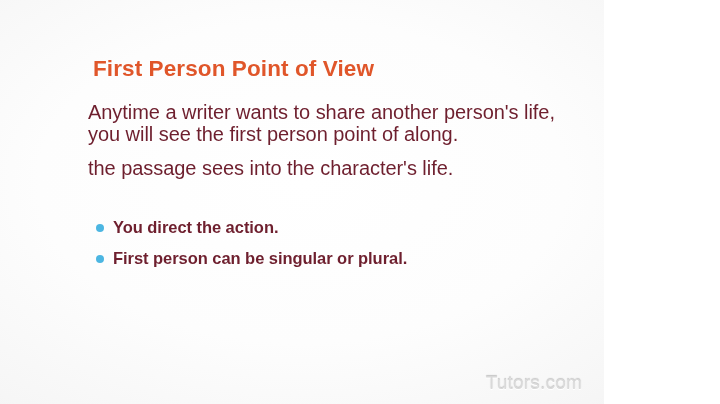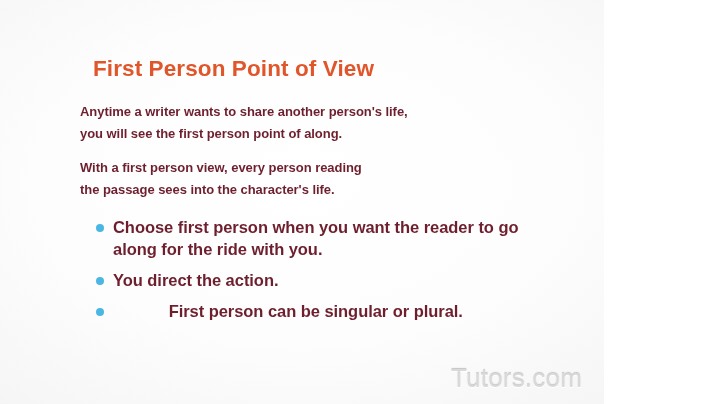--- a/index.html
+++ b/index.html
@@ -31,23 +31,23 @@
     font-size: 22.5px;
     font-weight: bold;
     letter-spacing: 0.1px;
     color: #e0562a;
     white-space: nowrap;
   }
 
   
   .para-block {
     position: absolute;
-    left: 80px;
-    font-size: 13px;
-    font-weight: bold;
+    left: 88px;
+    font-size: 20px;
+    font-weight: normal;
     line-height: 22px;
     color: #6e1f2e;
     letter-spacing: -0.05px;
   }
   .para-1 { top: 101px; }
   .para-2 { top: 157px; }
   .para-line { white-space: nowrap; display: block; }
 
   
   .bullet-list {
@@ -78,50 +78,44 @@
     border-radius: 50%;
     background: #4cb6e2;
   }
   .bullet-line { white-space: nowrap; display: block; }
 
   
   .watermark {
     position: absolute;
     right: 22px;
     bottom: 10px;
-    font-size: 26px;
+    font-size: 19px;
     font-weight: normal;
     color: #d9d9d9;
     letter-spacing: 0.2px;
     text-shadow: 0 1px 0 #ffffff, 0 -1px 1px #c4c4c4;
   }
 </style>
 </head>
 <body>
 
 <div id="slide">
 
   <div class="slide-title">First Person Point of View</div>
 
   <div class="para-block para-1">
     <span class="para-line">Anytime a writer wants to share another person's life,</span>
     <span class="para-line">you will see the first person point of along.</span>
   </div>
 
   <div class="para-block para-2">
-    <span class="para-line">With a first person view, every person reading</span>
     <span class="para-line">the passage sees into the character's life.</span>
   </div>
 
   <ul class="bullet-list">
-    <li class="bullet-item">
-      <span class="bullet-dot"></span>
-      <span class="bullet-line">Choose first person when you want the reader to go</span>
-      <span class="bullet-line">along for the ride with you.</span>
-    </li>
     <li class="bullet-item">
       <span class="bullet-dot"></span>
       <span class="bullet-line">You direct the action.</span>
     </li>
     <li class="bullet-item">
       <span class="bullet-dot"></span>
       <span class="bullet-line">First person can be singular or plural.</span>
     </li>
   </ul>
 

